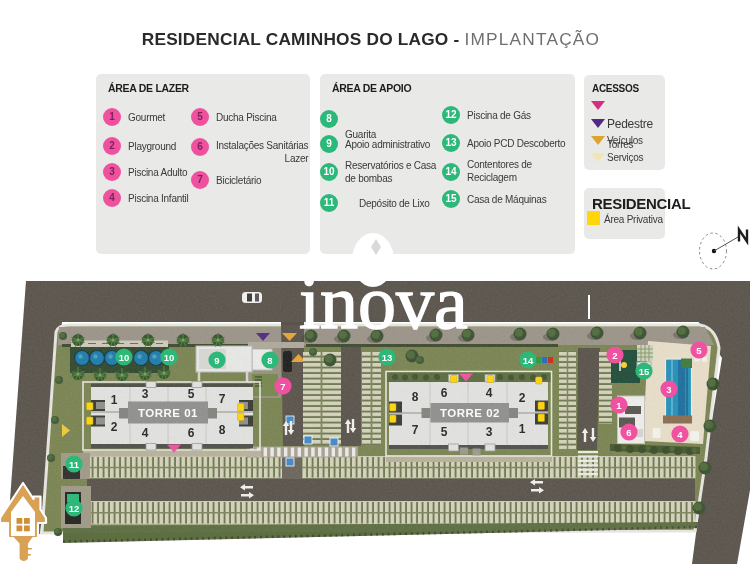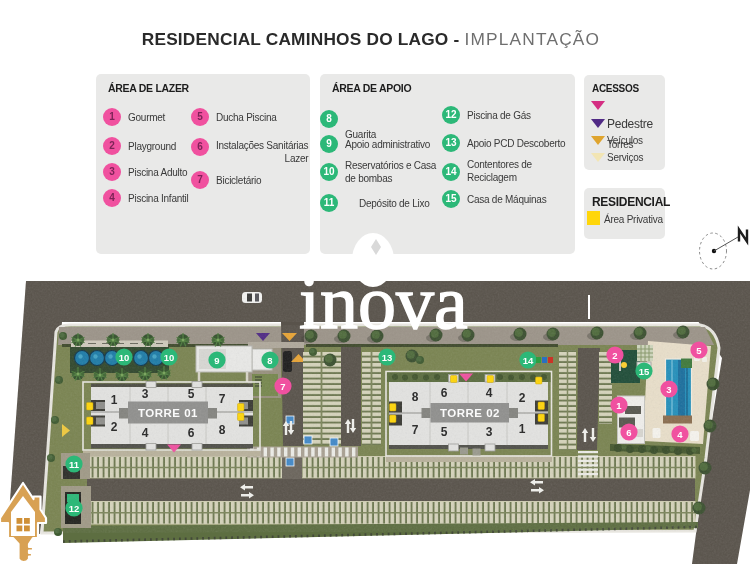--- a/index.html
+++ b/index.html
@@ -86,21 +86,21 @@
 <div class="it" style="left:607px;top:118px;font-size:12px;">Pedestre</div>
 
 <div class="tri" style="left:591px;top:136px;border-top:9px solid #dfa42e;"></div>
 <div class="it" style="left:607px;top:135px;font-size:10px;">Veículos</div>
 
 <div class="tri" style="left:591px;top:153px;border-top:9px solid #f2e5b4;"></div>
 <div class="it" style="left:607px;top:152px;font-size:10px;">Serviços</div>
 
 <div class="box" style="left:584px;top:188px;width:81px;height:51px;"></div>
 
-<div class="hdr" style="left:592px;top:195px;font-size:12px;">RESIDENCIAL</div>
+<div class="hdr" style="left:592px;top:195px;font-size:15px;">RESIDENCIAL</div>
 
 <div class="abs" style="left:587px;top:211px;width:13px;height:14px;background:#ffd60a;"></div>
 <div class="it" style="left:604px;top:214px;font-size:10px;">Área Privativa</div>
 
 <svg class="abs" style="left:690px;top:220px;" width="60" height="60" viewBox="0 0 60 60">
 
   <ellipse cx="23" cy="31" rx="13.5" ry="18" fill="none" stroke="#8a8a8a" stroke-width="1" stroke-dasharray="2.5 2.6"></ellipse>
   <circle cx="24" cy="31" r="2.2" fill="#111"></circle>
   <line x1="24" y1="31" x2="48" y2="17" stroke="#555" stroke-width="1"></line>
   <path d="M49,21.5 L49,9.5 L57,21.5 L57,9.5" stroke="#1d1d1d" stroke-width="2.4" fill="none"></path>

